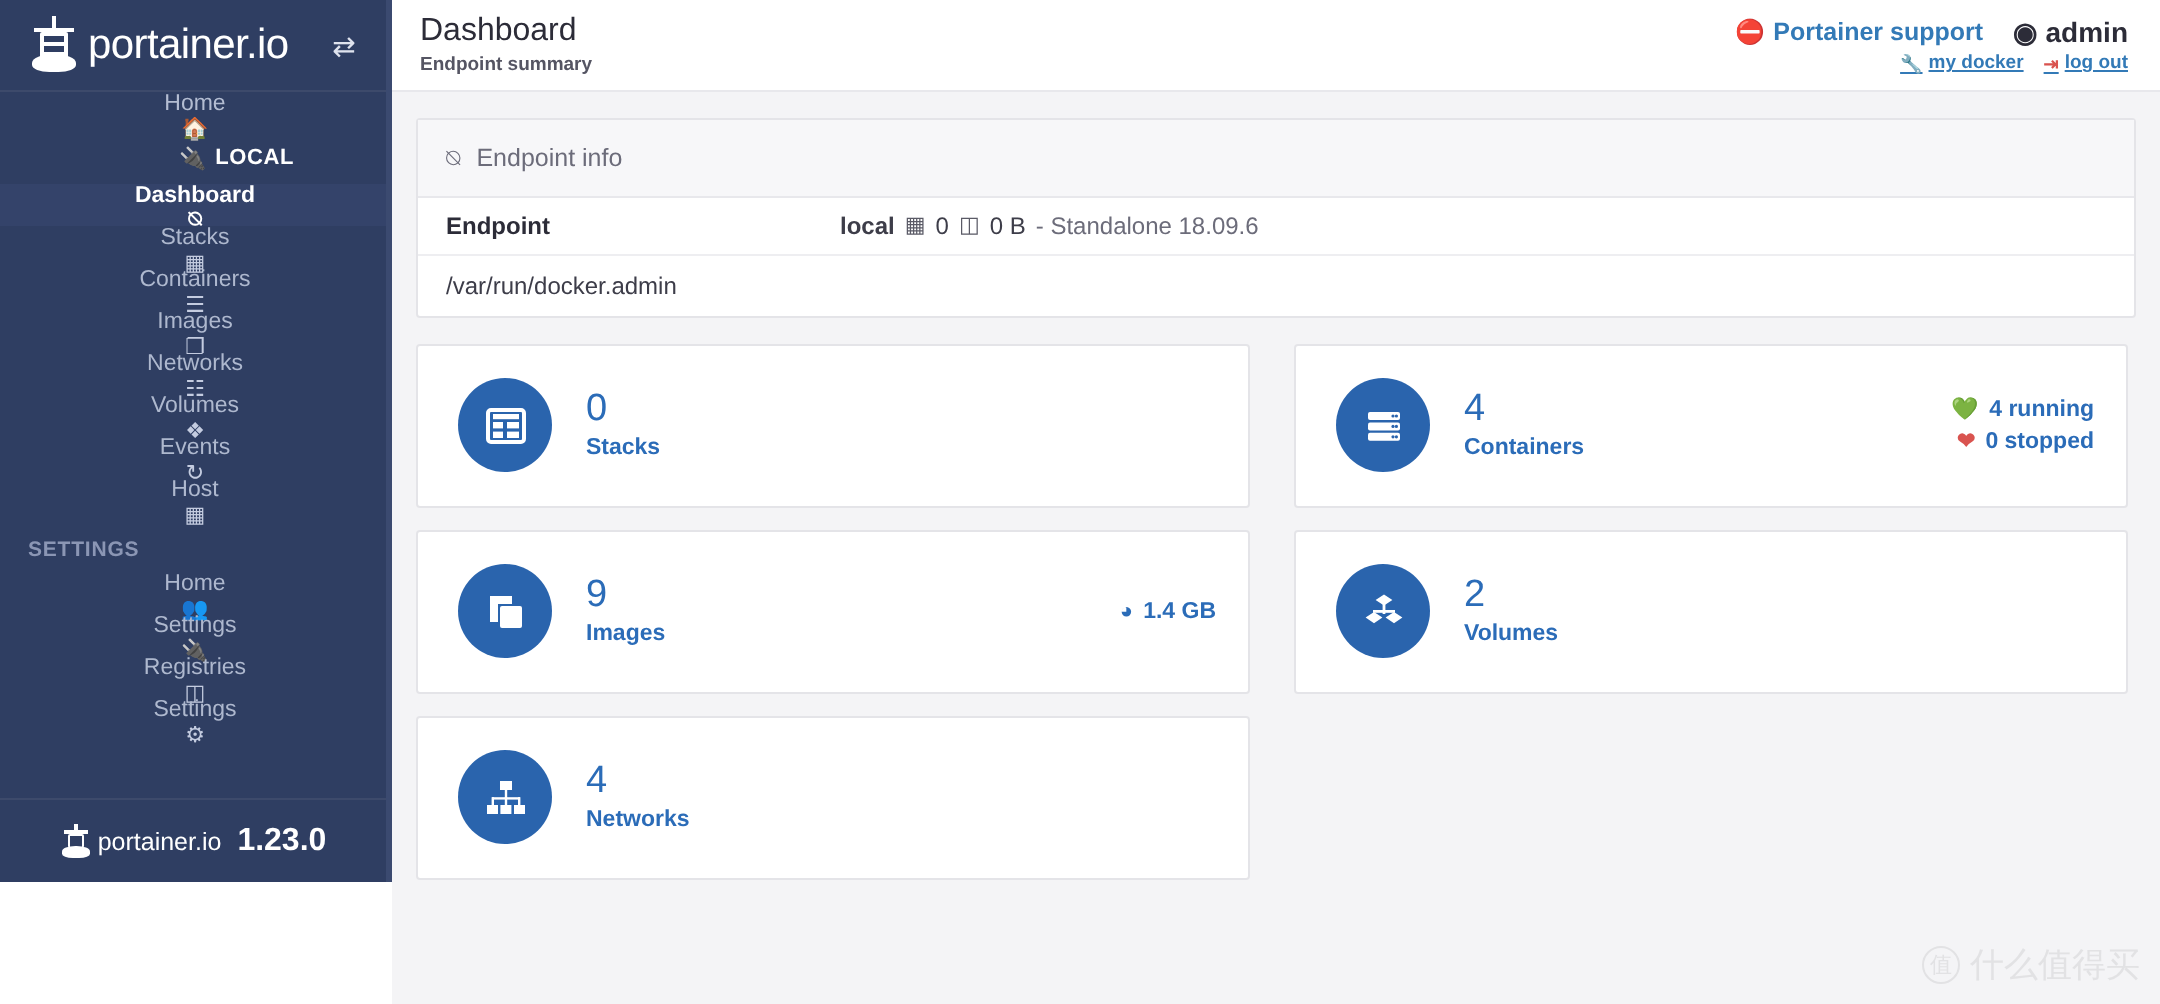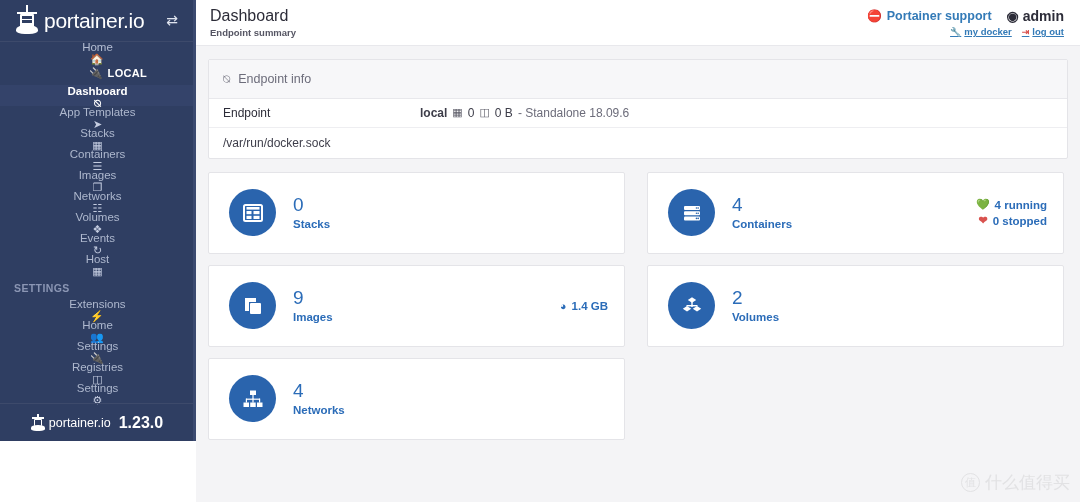--- a/index.html
+++ b/index.html
@@ -130,21 +130,21 @@
     padding: 0 14px; background: #f7f7f9;
     border-bottom: 1px solid #e8e8ec;
     color: #6c6c7a; font-size: 12.5px;
   }
   .panel-head-ico { font-size: 12px; color: #6c6c7a; display: inline-flex; }
   .info-row {
     display: flex; align-items: center; height: 28.5px;
     border-bottom: 1px solid #eeeef1; font-size: 12px; padding: 0 14px;
   }
   .info-row:last-child { border-bottom: none; height: 30px; }
-  .info-key { width: 197px; font-weight: normal; color: #2c2c38; flex: 0 0 197px; }
+  .info-key { width: 197px; font-weight: bold; color: #2c2c38; flex: 0 0 197px; }
   .info-val { color: #3d3d49; display: flex; align-items: center; gap: 5px; }
   .info-val .soft { color: #6c6c7a; }
   .ico-sm { font-size: 11px; color: #5a5a66; display: inline-flex; }
 
   
   .grid { display: flex; flex-wrap: wrap; gap: 11px 22px; }
   .card {
     width: 417px; height: 82px; background: #ffffff;
     border: 1px solid #e4e4e8; border-radius: 2px;
     display: flex; align-items: center; padding: 0 16px 0 20px;
@@ -215,24 +215,20 @@
       <span>🔌</span>
       <span>LOCAL</span>
     </div>
 
     <div class="sb-items">
       <div class="sb-row active">
         <span class="sb-label">Dashboard</span>
         <span class="sb-ico">⍉</span>
       </div>
       <div class="sb-row">
-        <span class="sb-label">App Templates</span>
-        <span class="sb-ico">➤</span>
-      </div>
-      <div class="sb-row">
         <span class="sb-label">Stacks</span>
         <span class="sb-ico">▦</span>
       </div>
       <div class="sb-row">
         <span class="sb-label">Containers</span>
         <span class="sb-ico">☰</span>
       </div>
       <div class="sb-row">
         <span class="sb-label">Images</span>
         <span class="sb-ico">❐</span>
@@ -251,24 +247,20 @@
       </div>
       <div class="sb-row">
         <span class="sb-label">Host</span>
         <span class="sb-ico">▦</span>
       </div>
     </div>
 
     <div class="sb-section">SETTINGS</div>
 
     <div>
-      <div class="sb-row">
-        <span class="sb-label">Extensions</span>
-        <span class="sb-ico">⚡</span>
-      </div>
       <div class="sb-row">
         <span class="sb-label">Home</span>
         <span class="sb-ico">👥</span>
       </div>
       <div class="sb-row">
         <span class="sb-label">Settings</span>
         <span class="sb-ico">🔌</span>
       </div>
       <div class="sb-row">
         <span class="sb-label">Registries</span>
@@ -342,21 +334,21 @@
             <b>local</b>
             <span class="ico-sm">▦</span>
             <span>0</span>
             <span class="ico-sm">◫</span>
             <span>0 B</span>
             <span class="soft">- Standalone 18.09.6</span>
           </div>
         </div>
 
         <div class="info-row">
-          <div class="info-val">/var/run/docker.sock</div>
+          <div class="info-val">/var/run/docker.admin</div>
         </div>
 
       </div>
 
       <div class="grid">
 
         <div class="card">
           <div class="card-circle">
             <svg width="22" height="22" viewBox="0 0 22 22" aria-hidden="true">
               <rect x="2" y="3" width="18" height="16" rx="1.5" fill="none" stroke="#fff" stroke-width="2"></rect>

